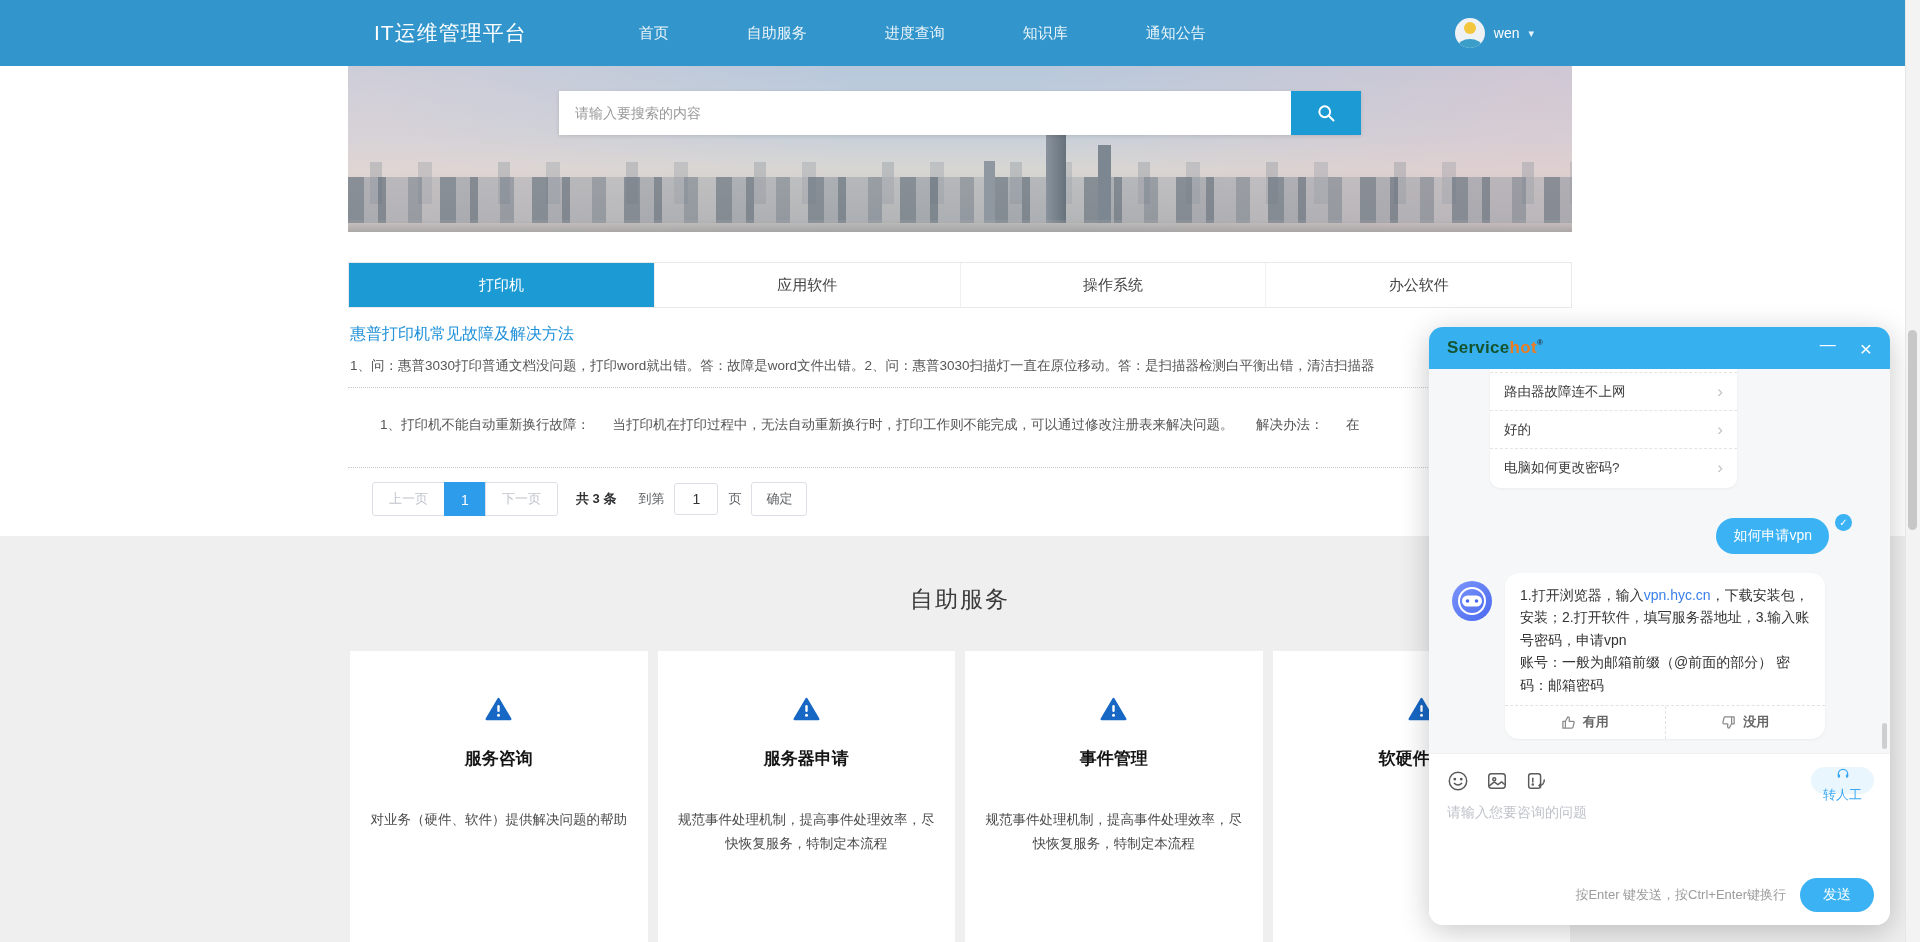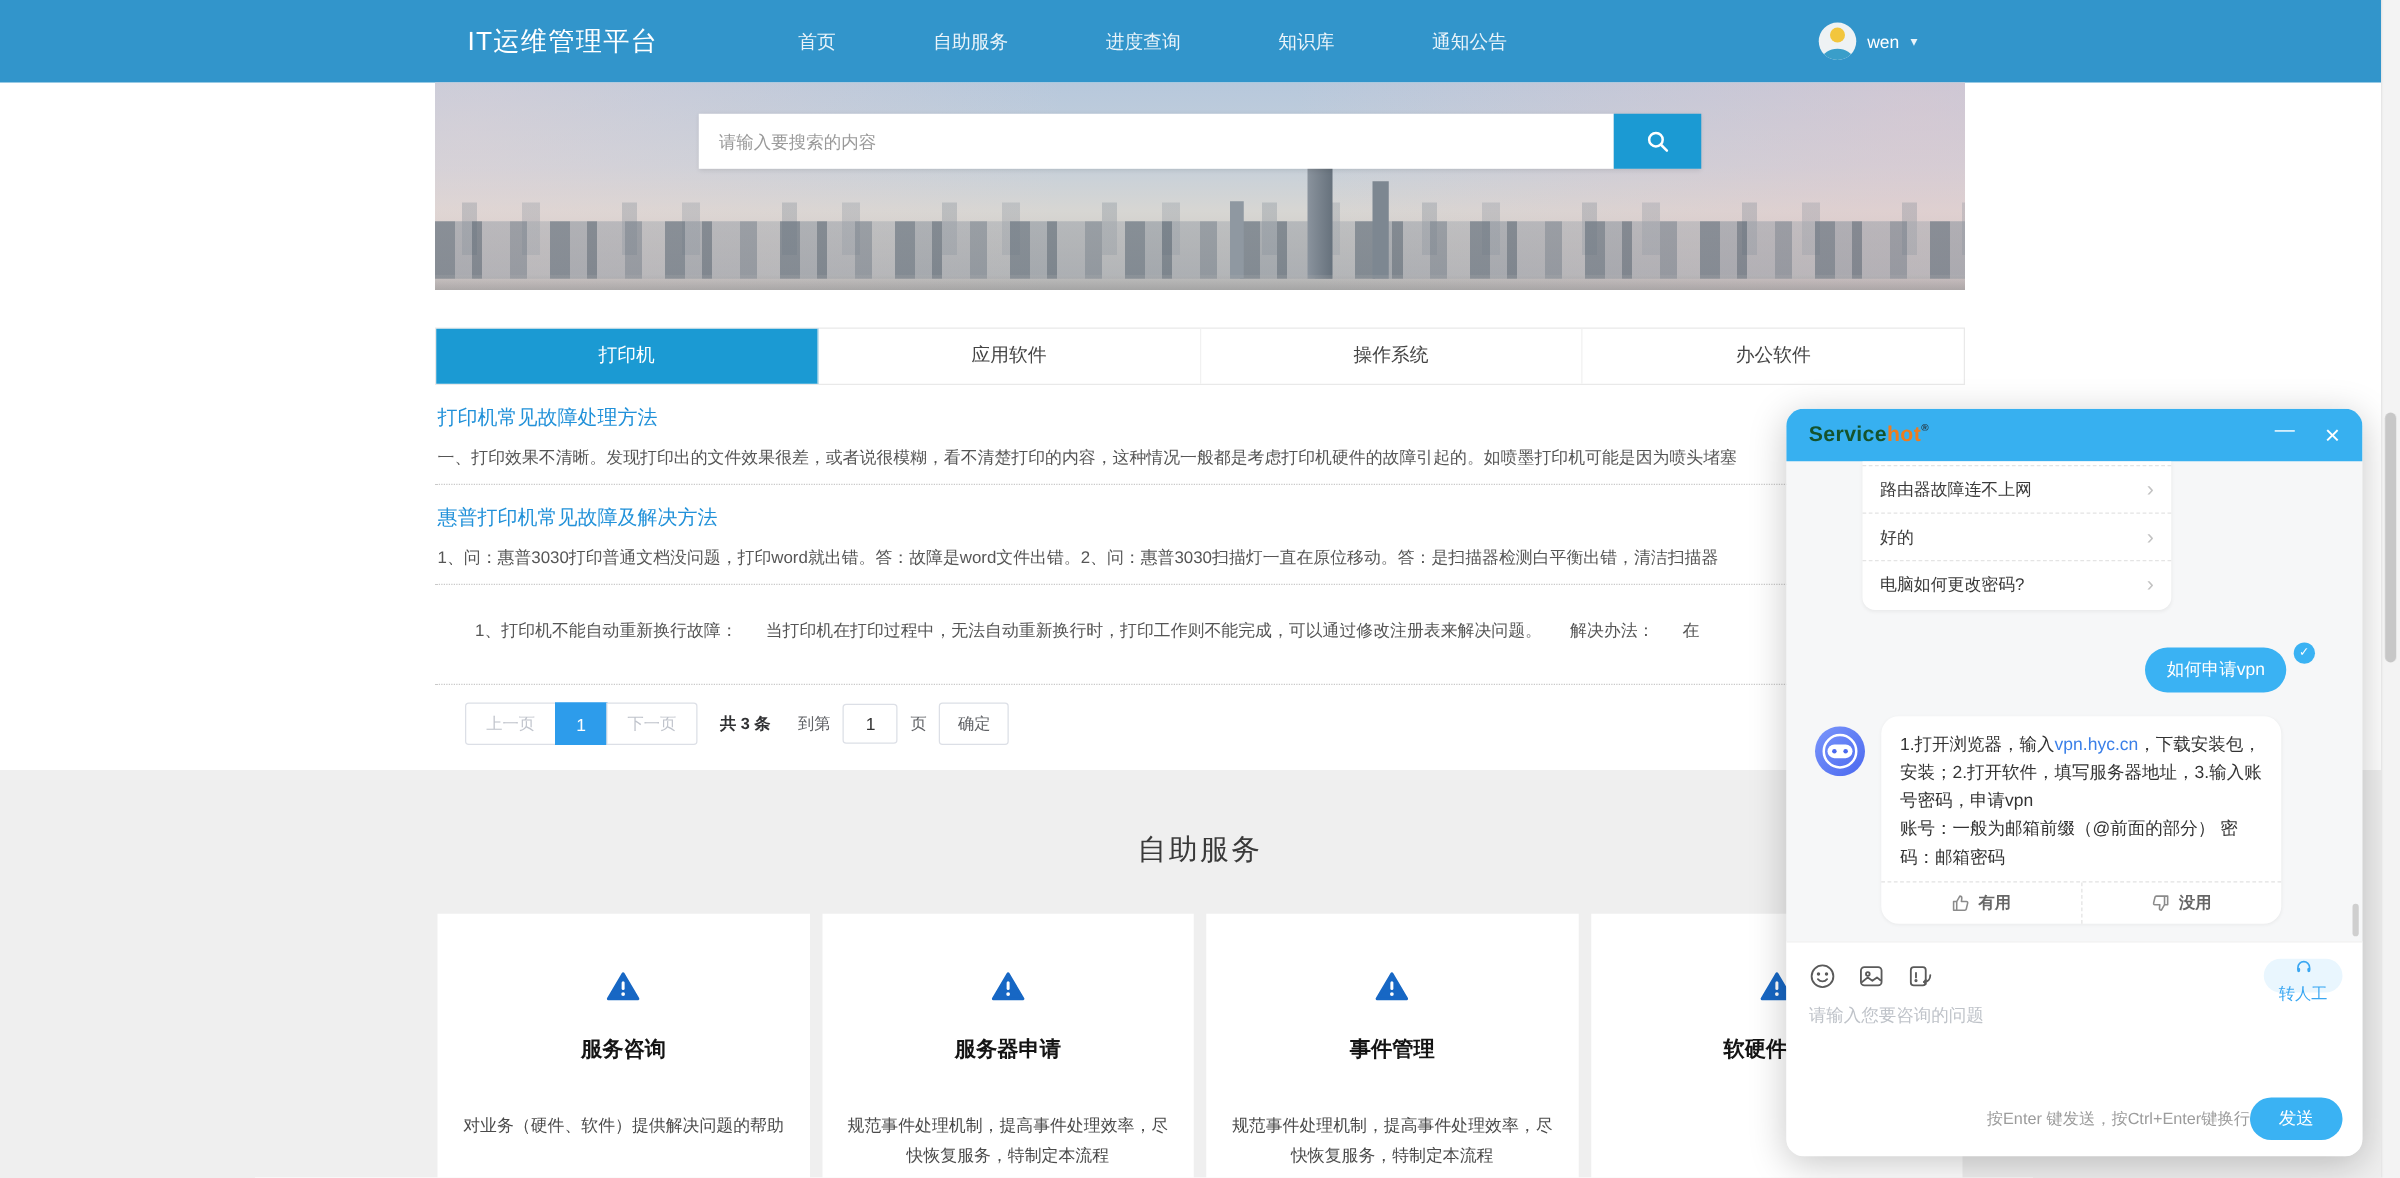--- a/index.html
+++ b/index.html
@@ -104,21 +104,21 @@
   .fb-useful { border-right:1px dashed #e2e2e2; }
   .chat-scroll-thumb { position:absolute; right:3px; bottom:4px; width:5px; height:26px; background:#cfcfcf; border-radius:3px; }
 
   .chat-footer { flex:none; height:172px; background:#fff; border-top:1px solid #f0f0f0; padding:13px 16px 12px 18px; position:relative; }
   .composer-top { display:flex; align-items:center; }
   .composer-icons { display:flex; gap:17px; align-items:center; }
   .cicon { cursor:pointer; display:flex; }
   .transfer-btn { margin-left:auto; height:27px; padding:0 12px; border:none; border-radius:14px; background:#e9f6fe; color:#3aa7f2; font-size:13px; display:flex; align-items:center; gap:5px; cursor:pointer;flex-direction:column; }
   .chat-input { display:block; margin-top:10px; width:100%; height:62px; border:none; outline:none; resize:none; font-size:14px; color:#333; font-family:inherit; background:transparent; }
   .chat-input::placeholder { color:#bfc3c9; }
-  .composer-bottom { position:absolute; right:16px; bottom:13px; display:flex; align-items:center; }
+  .composer-bottom { position:absolute; right:16px; bottom:13px; display:flex; align-items:center; gap:14px; }
   .send-hint { color:#9c9c9c; font-size:13px; }
   .send-btn { width:74px; height:34px; border:none; border-radius:17px; background:#3ab2f3; color:#fff; font-size:14px; cursor:pointer; }
 
   
   .page-scrollbar { position:fixed; right:0; top:0; width:15px; height:942px; background:#f3f3f3; border-left:1px solid #e6e6e6; z-index:100; }
   .page-scroll-thumb { position:absolute; left:2px; top:330px; width:9px; height:200px; background:#c7c7c7; border-radius:5px; cursor:pointer; }
 </style>
 </head>
 <body>
 
@@ -161,27 +161,20 @@
 </div>
 
 <div class="tabs">
   <div class="tab active">打印机</div>
   <div class="tab">应用软件</div>
   <div class="tab">操作系统</div>
   <div class="tab">办公软件</div>
 </div>
 
 <div class="articles">
-  <div class="article">
-    <div class="article-head">
-      <a class="article-title">打印机常见故障处理方法</a>
-      <span class="article-author">wen</span>
-    </div>
-    <div class="article-summary">一、打印效果不清晰。发现打印出的文件效果很差，或者说很模糊，看不清楚打印的内容，这种情况一般都是考虑打印机硬件的故障引起的。如喷墨打印机可能是因为喷头堵塞</div>
-  </div>
   <div class="article">
     <div class="article-head">
       <a class="article-title">惠普打印机常见故障及解决方法</a>
       <span class="article-author">wen</span>
     </div>
     <div class="article-summary">1、问：惠普3030打印普通文档没问题，打印word就出错。答：故障是word文件出错。2、问：惠普3030扫描灯一直在原位移动。答：是扫描器检测白平衡出错，清洁扫描器</div>
   </div>
   <div class="article">
     <div class="article-summary">        1、打印机不能自动重新换行故障：      当打印机在打印过程中，无法自动重新换行时，打印工作则不能完成，可以通过修改注册表来解决问题。      解决办法：      在</div>
   </div>

